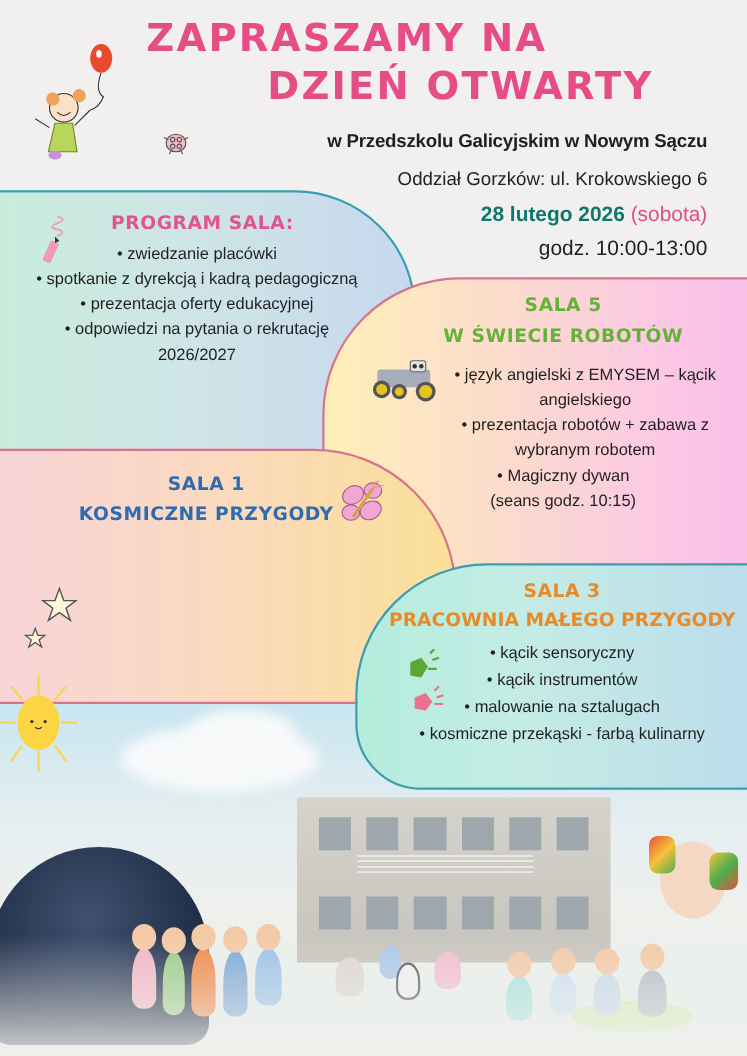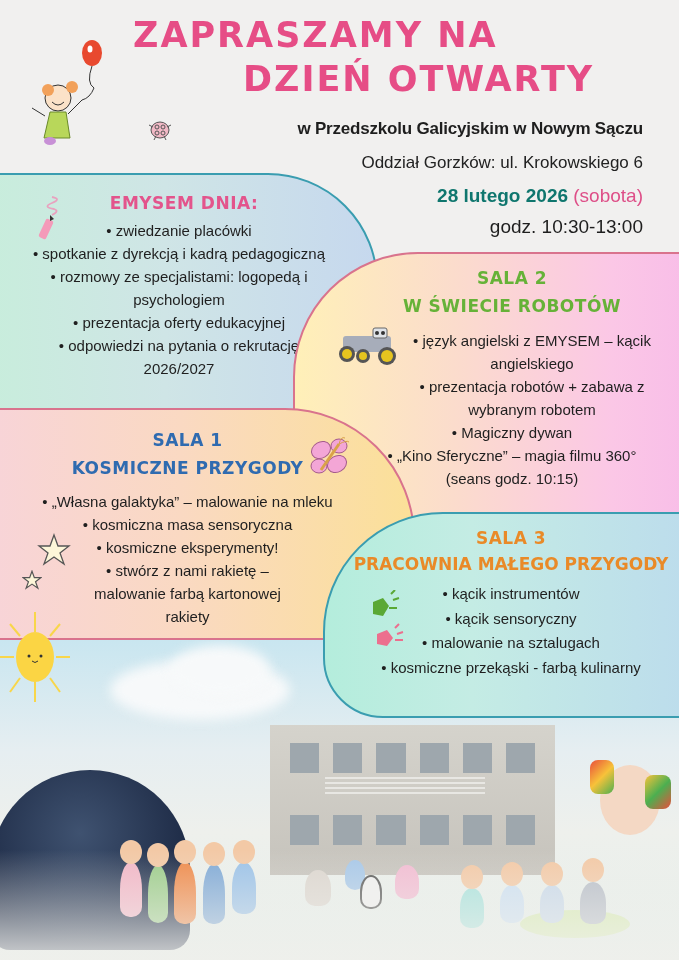--- a/index.html
+++ b/index.html
@@ -142,21 +142,21 @@
     <circle cx="17" cy="18" r="2" fill="none" stroke="#555"></circle>
   <path d="M3 10 L7 12 M25 10 L21 12 M8 25 L10 21 M20 25 L18 21" stroke="#555"></path>
 </svg>
 
 <div class="info info-school">w Przedszkolu Galicyjskim w Nowym Sączu</div>
 <div class="info info-branch">Oddział Gorzków: ul. Krokowskiego 6</div>
 <div class="info info-date">
   <b>28 lutego 2026</b>
   <span>(sobota)</span>
 </div>
-<div class="info info-hours">godz. 10:30-13:00</div>
+<div class="info info-hours">godz. 10:00-13:00</div>
 
 <div class="scene">
   <div class="cloud" style="left:110px;top:20px;width:180px;height:60px;"></div>
   <div class="cloud" style="left:170px;top:5px;width:100px;height:50px;"></div>
   <div class="building">
     <div class="bld-row" style="top:18px;">
         <div class="bld-win"></div>
         <div class="bld-win"></div>
         <div class="bld-win"></div>
         <div class="bld-win"></div>
@@ -206,91 +206,83 @@
   <div class="kid" style="left:645px;top:135px;width:26px;height:34px;background:linear-gradient(135deg,#f7c23a,#4caf50,#e94e3c);border-radius:8px;"></div>
   <div class="fog"></div>
 </div>
 
 <div class="panel p-program">
   <svg class="abs" style="left:46px;top:20px" width="26" height="46" viewBox="0 0 26 46">
     <path d="M14 2 Q24 4 14 8 Q4 12 16 14 Q22 16 14 20" stroke="#e9a2bf" fill="none" stroke-width="1.8"></path>
     <rect x="4" y="24" width="8" height="20" rx="2" fill="#f49ab9" transform="rotate(25 8 34)"></rect>
     <path d="M12 20 L16 24 L12 26 Z" fill="#333"></path>
   </svg>
-  <h2>EMYSEM DNIA:</h2>
+  <h2>PROGRAM SALA:</h2>
   <ul>
     <li>• zwiedzanie placówki</li>
     <li>• spotkanie z dyrekcją i kadrą pedagogiczną</li>
-    <li style="padding:0 18px;">• rozmowy ze specjalistami: logopedą i psychologiem</li>
     <li>• prezentacja oferty edukacyjnej</li>
     <li style="padding:0 40px;">• odpowiedzi na pytania o rekrutację 2026/2027</li>
   </ul>
 </div>
 
 <div class="panel p-sala2">
   <svg class="abs" style="left:38px;top:68px" width="72" height="46" viewBox="0 0 72 46">
     <rect x="10" y="14" width="48" height="16" rx="3" fill="#a7adba"></rect>
     <rect x="40" y="6" width="14" height="10" rx="2" fill="#dfe3e8" stroke="#666"></rect>
     <circle cx="44" cy="11" r="2" fill="#333"></circle>
       <circle cx="50" cy="11" r="2" fill="#333"></circle>
     <circle cx="14" cy="32" r="8" fill="#555"></circle>
       <circle cx="14" cy="32" r="5" fill="#e6c41f"></circle>
     <circle cx="54" cy="34" r="9" fill="#555"></circle>
       <circle cx="54" cy="34" r="6" fill="#e6c41f"></circle>
     <circle cx="30" cy="34" r="7" fill="#555"></circle>
       <circle cx="30" cy="34" r="4" fill="#e6c41f"></circle>
   </svg>
-  <h2>SALA 2</h2>
+  <h2>SALA 5</h2>
   <h2 style="margin-top:-9px;">W ŚWIECIE ROBOTÓW</h2>
   <ul>
     <li style="padding-left:40px;">• język angielski z EMYSEM – kącik angielskiego</li>
     <li style="padding-left:40px;">• prezentacja robotów + zabawa z wybranym robotem</li>
     <li>• Magiczny dywan</li>
-    <li>• „Kino Sferyczne” – magia filmu 360°</li>
     <li>(seans godz. 10:15)</li>
   </ul>
 </div>
 
 <div class="panel p-sala1">
   <svg class="abs" style="left:315px;top:24px" width="46" height="46" viewBox="0 0 46 46">
     <ellipse cx="14" cy="16" rx="10" ry="8" fill="#f3a6d6" stroke="#a45a8c" transform="rotate(-30 14 16)"></ellipse>
     <ellipse cx="30" cy="30" rx="10" ry="8" fill="#f3a6d6" stroke="#a45a8c" transform="rotate(-30 30 30)"></ellipse>
     <ellipse cx="32" cy="12" rx="8" ry="7" fill="#f3a6d6" stroke="#a45a8c"></ellipse>
     <ellipse cx="12" cy="32" rx="8" ry="7" fill="#f3a6d6" stroke="#a45a8c"></ellipse>
     <path d="M14 36 L32 10" stroke="#d9a248" stroke-width="3"></path>
     <path d="M32 10 Q34 2 38 4 M32 10 Q40 6 42 8" stroke="#d9a248" fill="none"></path>
   </svg>
   <h2>SALA 1</h2>
   <h2 style="margin-top:-8px;">KOSMICZNE PRZYGODY</h2>
-  <ul>
-    <li>• „Własna galaktyka” – malowanie na mleku</li>
-    <li>• kosmiczna masa sensoryczna</li>
-    <li>• kosmiczne eksperymenty!</li>
-    <li style="padding:0 70px;">• stwórz z nami rakietę – malowanie farbą kartonowej rakiety</li>
-  </ul>
   <svg class="abs" style="left:45px;top:123px" width="34" height="34" viewBox="0 0 34 34">
     <polygon points="17,2 21,13 32,13 23,20 27,31 17,24 7,31 11,20 2,13 13,13" fill="#fdf6d9" stroke="#555" stroke-width="1.3"></polygon>
   </svg>
   <svg class="abs" style="left:30px;top:160px" width="20" height="20" viewBox="0 0 34 34">
     <polygon points="17,2 21,13 32,13 23,20 27,31 17,24 7,31 11,20 2,13 13,13" fill="#fdf6d9" stroke="#555" stroke-width="2"></polygon>
   </svg>
 </div>
 
 <div class="panel p-sala3">
   <svg class="abs" style="left:42px;top:76px" width="44" height="64" viewBox="0 0 44 64">
     <path d="M6 12 L16 8 L22 16 L16 26 L6 24 Z" fill="#5aa835"></path>
     <path d="M24 4 L28 0 M26 10 L32 8 M22 18 L30 18" stroke="#5aa835" stroke-width="2"></path>
     <path d="M10 44 L20 40 L26 48 L20 56 L10 54 Z" fill="#ec6f8e"></path>
     <path d="M28 38 L32 34 M30 44 L36 42 M28 50 L36 50" stroke="#ec6f8e" stroke-width="2"></path>
   </svg>
   <h2>SALA 3</h2>
   <h2 style="margin-top:-6px;letter-spacing:0;">PRACOWNIA MAŁEGO PRZYGODY</h2>
   <ul>
+    <li>• kącik sensoryczny</li>
     <li>• kącik instrumentów</li>
-    <li>• kącik sensoryczny</li>
     <li>• malowanie na sztalugach</li>
     <li>• kosmiczne przekąski - farbą kulinarny</li>
   </ul>
 </div>
 
 <svg class="abs" style="left:0px;top:612px" width="70" height="90" viewBox="0 0 70 90">
   <g stroke="#f8d64a" stroke-width="2">
     <line x1="35" y1="0" x2="35" y2="20"></line>
       <line x1="35" y1="70" x2="35" y2="90"></line>
     <line x1="0" y1="45" x2="14" y2="45"></line>

